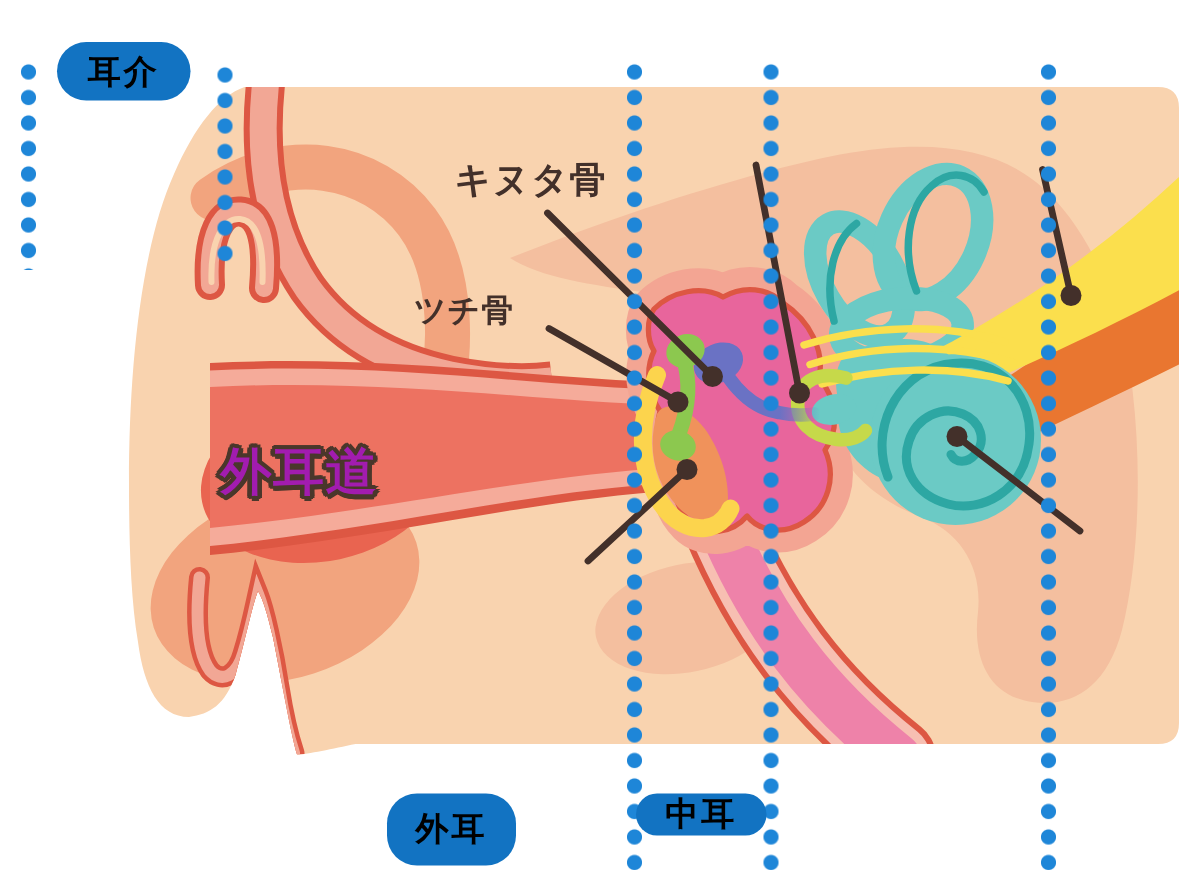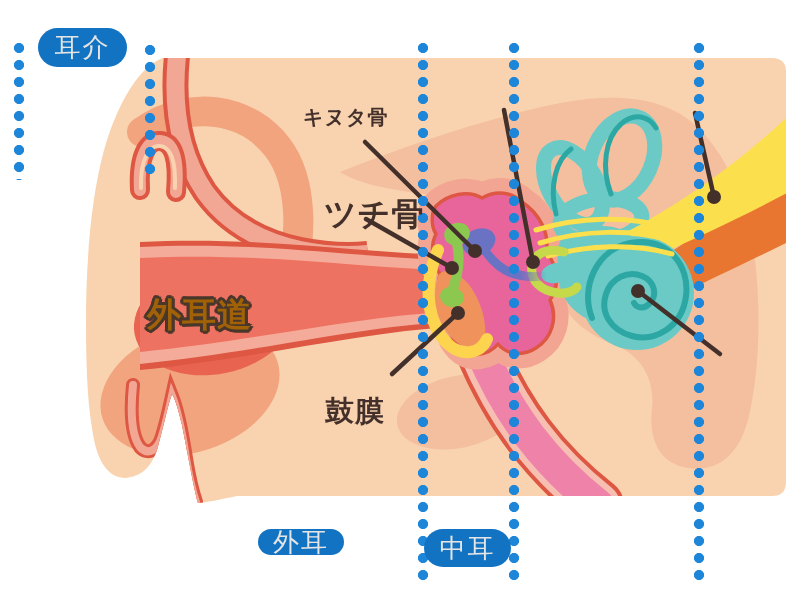--- a/index.html
+++ b/index.html
@@ -9,36 +9,36 @@
   .dotline{position:absolute;width:10px;z-index:3;
     background-image:radial-gradient(circle at 5px 8px,#1e86d8 4.7px,rgba(30,134,216,0) 5.4px);
     background-size:10px 17px;background-repeat:repeat-y;}
   #dl-pinna-a{left:14px;top:40px;height:140px;}
   #dl-pinna-b{left:145px;top:42px;height:136px;}
   #dl-outer-middle{left:418px;top:40px;height:540px;}
   #dl-middle-inner{left:509px;top:40px;height:540px;}
   #dl-inner-right{left:694px;top:40px;height:540px;}
   .label{position:absolute;z-index:4;color:#43302a;font-weight:bold;white-space:nowrap;
          letter-spacing:1px;}
-  #lbl-kinuta{left:303px;top:104px;font-size:20px;}
+  #lbl-kinuta{left:303px;top:104px;font-size:24px;}
   #lbl-abumi{left:446px;top:75px;font-size:29px;}
   #lbl-choshinkei{left:651px;top:74px;font-size:30px;}
-  #lbl-tsuchi{left:276px;top:193px;font-size:32px;margin-left:48px;}
+  #lbl-tsuchi{left:276px;top:193px;font-size:21px;}
   #lbl-komaku{left:325px;top:392px;font-size:29px;}
   #lbl-kagyu{left:711px;top:351px;font-size:30px;}
-  #lbl-gaijido{left:147px;top:292px;font-size:34px;color:#a16207;
+  #lbl-gaijido{left:147px;top:292px;font-size:34px;color:#a21caf;
     text-shadow:3px 0 0 #4a372b,-3px 0 0 #4a372b,0 3px 0 #4a372b,0 -3px 0 #4a372b,
       2px 2px 0 #4a372b,-2px 2px 0 #4a372b,2px -2px 0 #4a372b,-2px -2px 0 #4a372b,
       3px 1px 0 #4a372b,-3px 1px 0 #4a372b,1px 3px 0 #4a372b,-1px -3px 0 #4a372b;}
-  .badge{position:absolute;z-index:5;background:#1273c2;color:#e5e5e5;font-weight:normal;
-         font-size:26px;display:flex;align-items:center;justify-content:center;
+  .badge{position:absolute;z-index:5;background:#1273c2;color:#000000;font-weight:bold;
+         font-size:22px;display:flex;align-items:center;justify-content:center;
          border-radius:20px;letter-spacing:2px;}
   #badge-jikai{left:38px;top:28px;width:89px;height:39px;}
-  #badge-gaiji{left:258px;top:529px;width:86px;height:26px;}
-  #badge-chuji{left:424px;top:529px;width:87px;height:38px;}
+  #badge-gaiji{left:258px;top:529px;width:86px;height:48px;}
+  #badge-chuji{left:424px;top:529px;width:87px;height:28px;}
   #badge-naiji{left:561px;top:529px;width:87px;height:38px;}
 </style>
 </head>
 <body>
 
 <div class="stage">
 
 <svg width="800" height="589" viewBox="0 0 800 589">
   <defs>
     <clipPath id="fleshClip">
@@ -180,19 +180,18 @@
 
 <div class="dotline" id="dl-pinna-a"></div>
 <div class="dotline" id="dl-pinna-b"></div>
 <div class="dotline" id="dl-outer-middle"></div>
 <div class="dotline" id="dl-middle-inner"></div>
 <div class="dotline" id="dl-inner-right"></div>
 
 <div class="label" id="lbl-kinuta">キヌタ骨</div>
 <div class="label" id="lbl-tsuchi">ツチ骨</div>
 <div class="label" id="lbl-gaijido">外耳道</div>
-<div class="label" id="lbl-komaku">鼓膜</div>
 
 <div class="badge" id="badge-jikai">耳介</div>
 <div class="badge" id="badge-gaiji">外耳</div>
 <div class="badge" id="badge-chuji">中耳</div>
 
 </div>
 
 </body></html>

